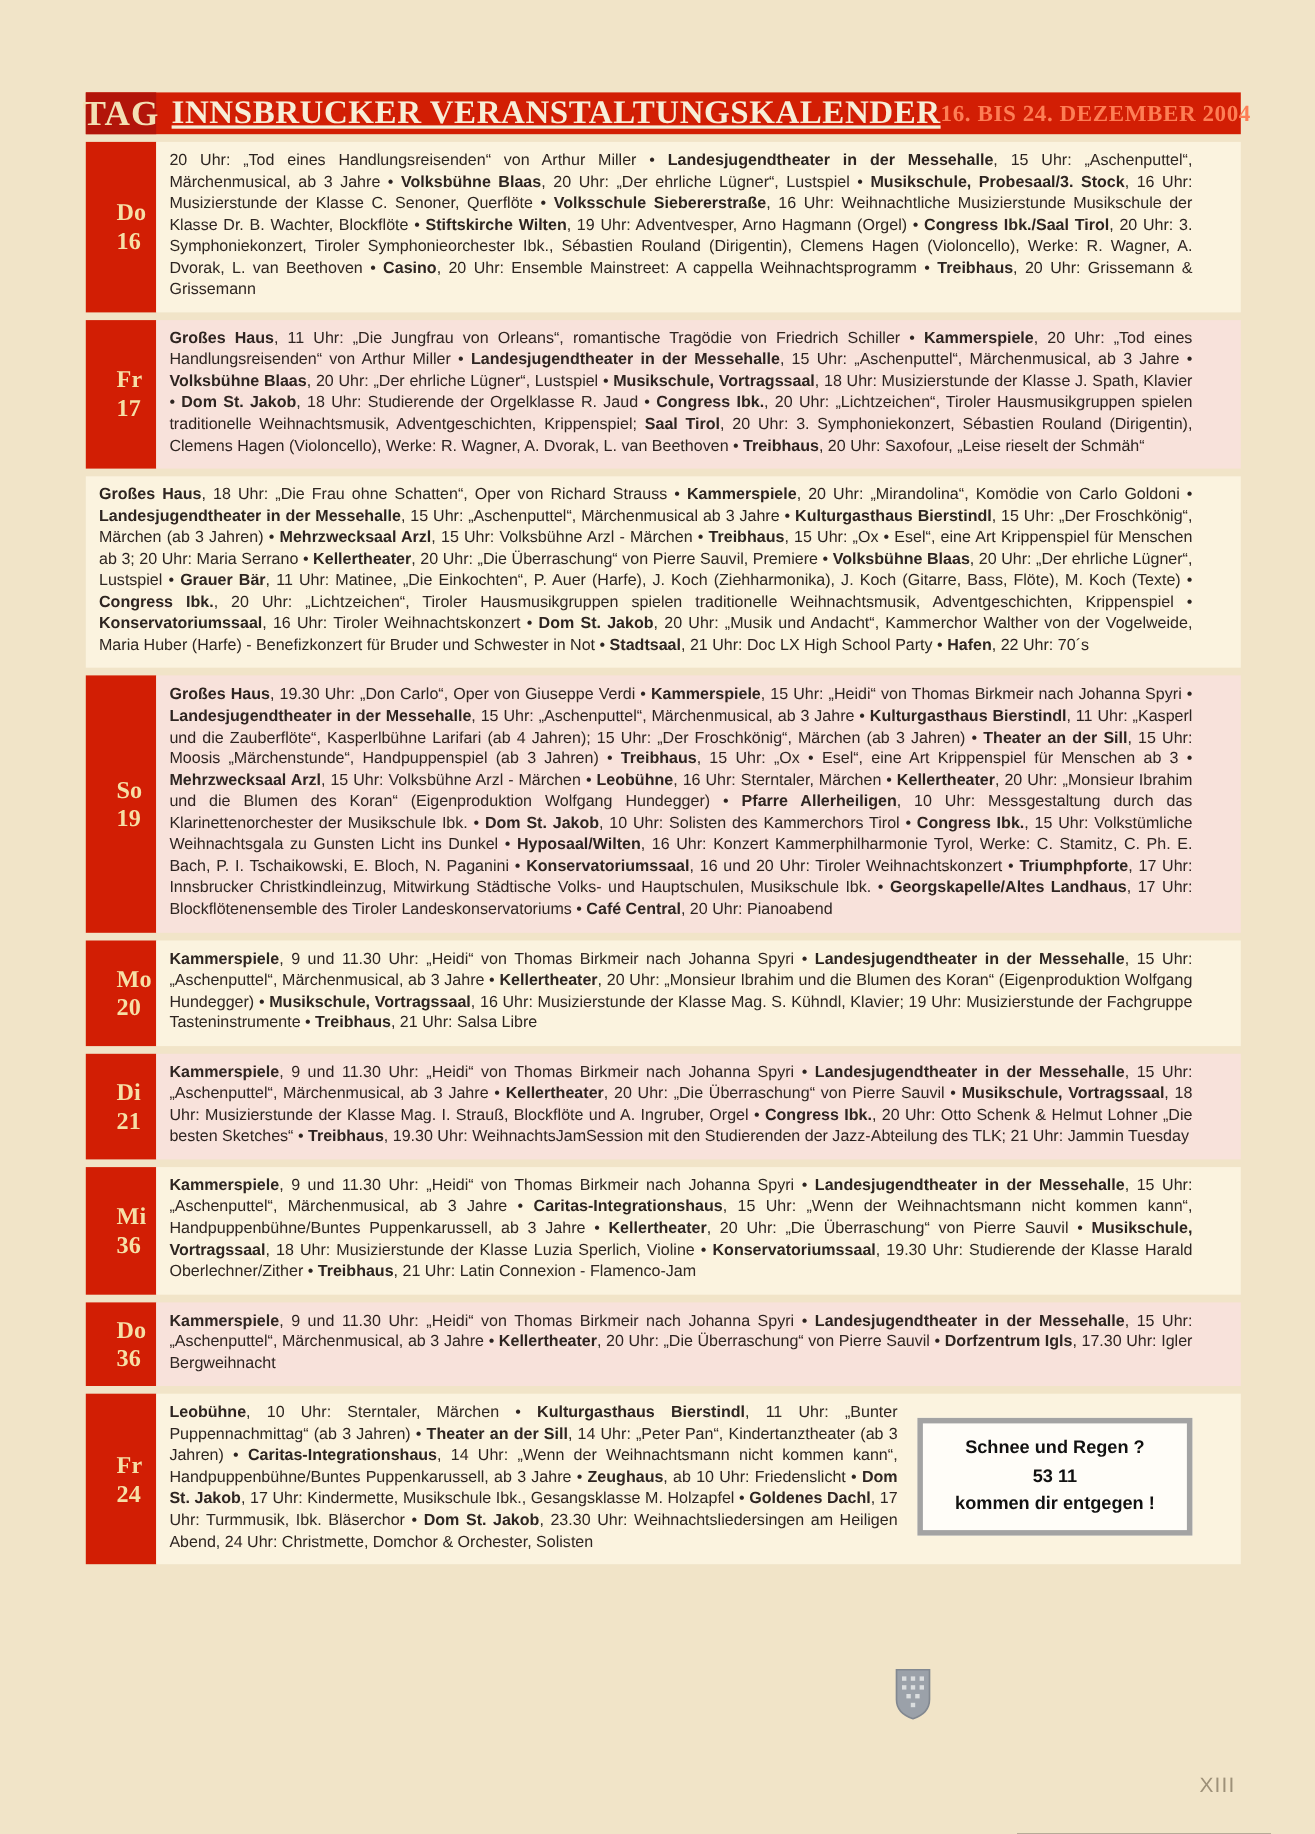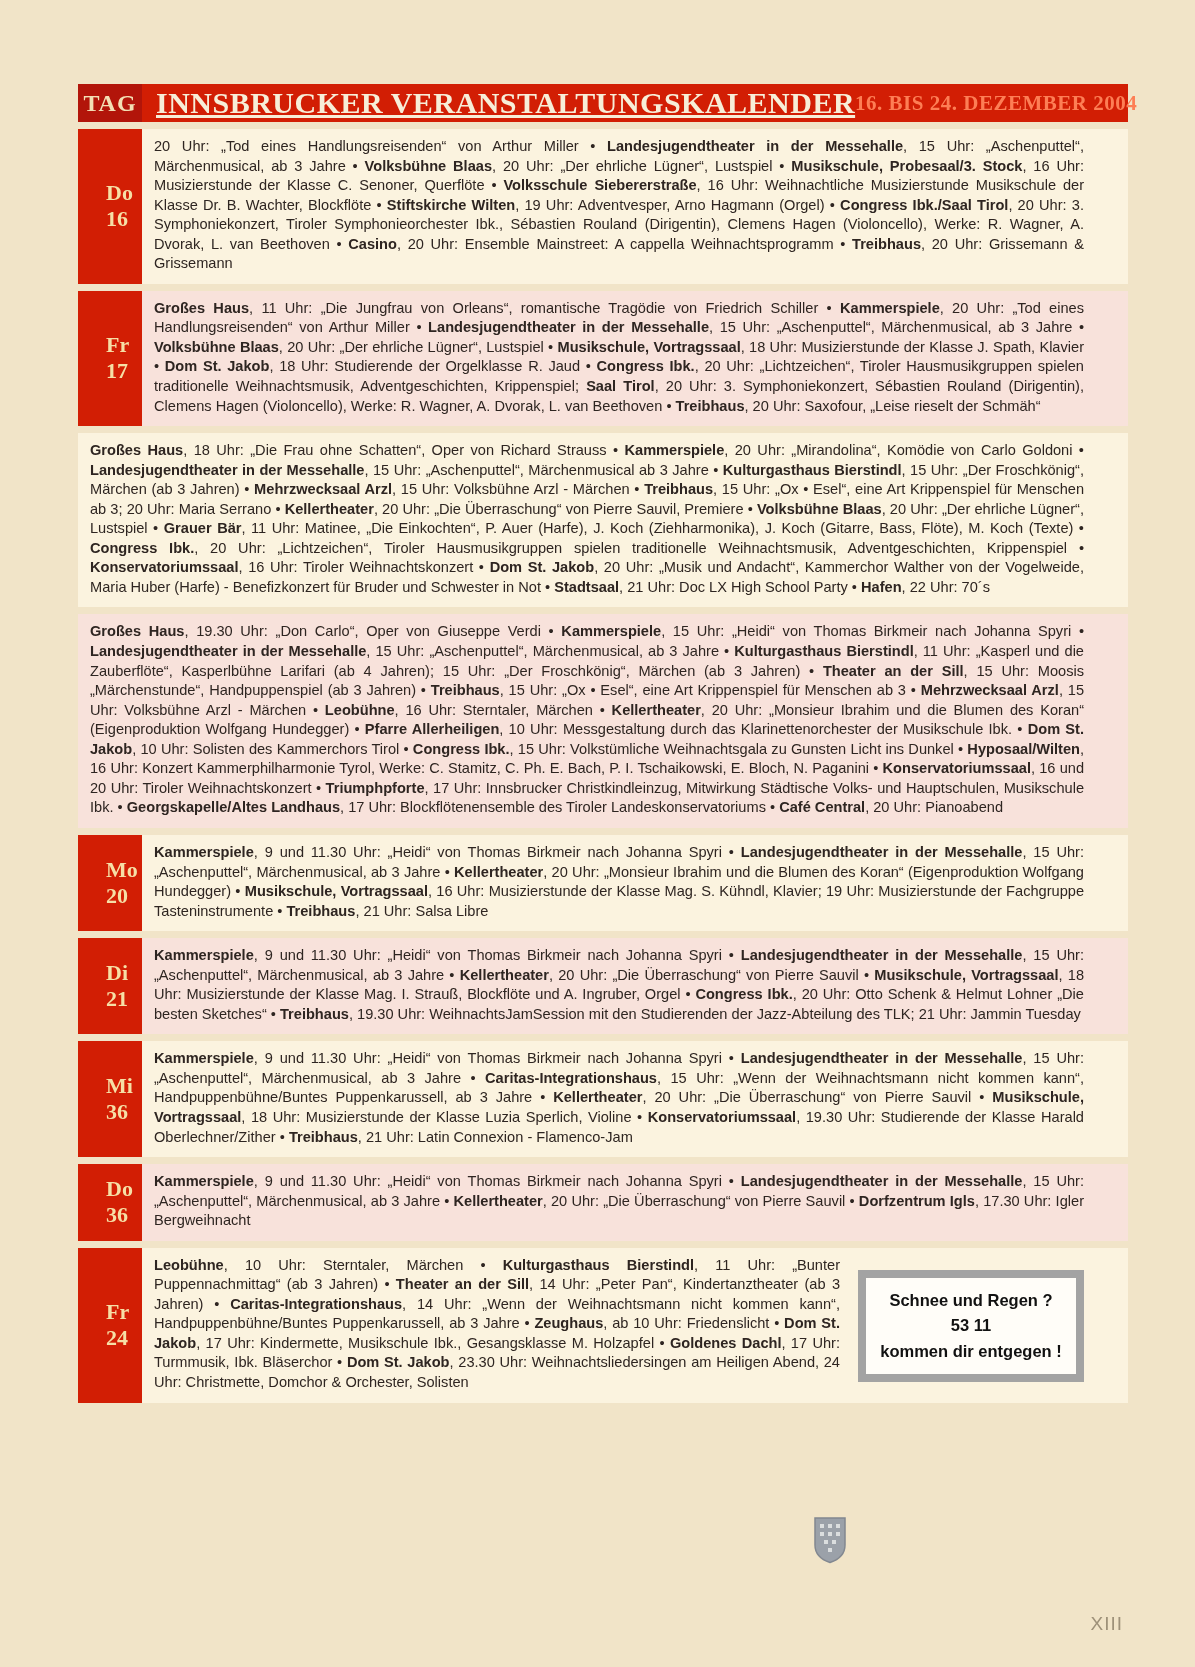--- a/index.html
+++ b/index.html
@@ -8,21 +8,21 @@
     position:relative; width:1195px; height:1667px; margin:0 auto;
     background:var(--page-bg,#f1e4c8); overflow:hidden;
     font-family:"Liberation Sans",sans-serif;
   }
   .sheet { position:absolute; left:78px; top:84px; width:1050px; }
 
   .header-bar { display:flex; align-items:stretch; height:38px; background:var(--red,#d21e04); }
   .tag-cell {
     width:64px; flex:0 0 64px; display:flex; align-items:center; justify-content:center;
     background:var(--red-dark,#b2150a); color:#f3dfb4;
-    font-family:"Liberation Serif",serif; font-weight:bold; font-size:24px; letter-spacing:1px;
+    font-family:"Liberation Serif",serif; font-weight:bold; font-size:32px; letter-spacing:1px;
   }
   .header-title {
     display:flex; align-items:center; margin-left:14px; color:#f7eed8;
     font-family:"Liberation Serif",serif; font-weight:bold; font-size:30px;
     letter-spacing:0.5px; white-space:nowrap;text-decoration:underline;
   }
   .header-date {
     margin-left:auto; display:flex; align-items:center; padding-right:44px;
     color:var(--date-color,#fd7e55); font-family:"Liberation Serif",serif;
     font-weight:bold; font-size:21px; letter-spacing:0.5px; white-space:nowrap;
@@ -37,22 +37,22 @@
   }
   .day-text {
     flex:1; padding:8px 44px 10px 12px; font-size:14.6px; line-height:1.34;
     text-align:justify; color:var(--ink,#2e2521);
   }
   .tone-cream .day-text { background:var(--cream-row,#fbf3df); }
   .tone-pink  .day-text { background:var(--pink-row,#f8e2db); }
   .day-text b { font-weight:bold; }
 
   .snow-box {
-    float:right; width:226px; margin:14px 0 6px 18px;
-    border:8px solid #a3a3a3; background:#fffdf8; padding:10px 6px;
+    float:right; width:250px; margin:14px 0 6px 18px;
+    border:5px solid #a3a3a3; background:#fffdf8; padding:10px 6px;
     text-align:center; font-weight:bold; font-size:16.5px; line-height:1.55; color:#111;
   }
 
   .footer-text {
     position:absolute; left:66px; bottom:30px;
     color:var(--footer-color,#9e9179); font-size:21px; letter-spacing:1px;
   }
   .page-number {
     position:absolute; right:72px; bottom:32px;
     color:var(--footer-color,#9e9179); font-size:19px; letter-spacing:1px;
@@ -78,20 +78,21 @@
           <div class="day-text"><span>20 Uhr: „Tod eines Handlungsreisenden“ von Arthur Miller • </span><b>Landesjugendtheater in der Messehalle</b><span>, 15 Uhr: „Aschenputtel“, Märchenmusical, ab 3 Jahre • </span><b>Volksbühne Blaas</b><span>, 20 Uhr: „Der ehrliche Lügner“, Lustspiel • </span><b>Musikschule, Probesaal/3. Stock</b><span>, 16 Uhr: Musizierstunde der Klasse C. Senoner, Querflöte • </span><b>Volksschule Siebererstraße</b><span>, 16 Uhr: Weihnachtliche Musizierstunde Musikschule der Klasse Dr. B. Wachter, Blockflöte • </span><b>Stiftskirche Wilten</b><span>, 19 Uhr: Adventvesper, Arno Hagmann (Orgel) • </span><b>Congress Ibk./Saal Tirol</b><span>, 20 Uhr: 3. Symphoniekonzert, Tiroler Symphonieorchester Ibk., Sébastien Rouland (Dirigentin), Clemens Hagen (Violoncello), Werke: R. Wagner, A. Dvorak, L. van Beethoven • </span><b>Casino</b><span>, 20 Uhr: Ensemble Mainstreet: A cappella Weihnachtsprogramm • </span><b>Treibhaus</b><span>, 20 Uhr: Grissemann &amp; Grissemann</span></div>
         </div>
         <div class="day-row tone-pink">
           <div class="day-cell">Fr 17</div>
           <div class="day-text"><b>Großes Haus</b><span>, 11 Uhr: „Die Jungfrau von Orleans“, romantische Tragödie von Friedrich Schiller • </span><b>Kammerspiele</b><span>, 20 Uhr: „Tod eines Handlungsreisenden“ von Arthur Miller • </span><b>Landesjugendtheater in der Messehalle</b><span>, 15 Uhr: „Aschenputtel“, Märchenmusical, ab 3 Jahre • </span><b>Volksbühne Blaas</b><span>, 20 Uhr: „Der ehrliche Lügner“, Lustspiel • </span><b>Musikschule, Vortragssaal</b><span>, 18 Uhr: Musizierstunde der Klasse J. Spath, Klavier • </span><b>Dom St. Jakob</b><span>, 18 Uhr: Studierende der Orgelklasse R. Jaud • </span><b>Congress Ibk.</b><span>, 20 Uhr: „Lichtzeichen“, Tiroler Hausmusikgruppen spielen traditionelle Weihnachtsmusik, Adventgeschichten, Krippenspiel; </span><b>Saal Tirol</b><span>, 20 Uhr: 3. Symphoniekonzert, Sébastien Rouland (Dirigentin), Clemens Hagen (Violoncello), Werke: R. Wagner, A. Dvorak, L. van Beethoven • </span><b>Treibhaus</b><span>, 20 Uhr: Saxofour, „Leise rieselt der Schmäh“</span></div>
         </div>
         <div class="day-row tone-cream">
           <div class="day-text"><b>Großes Haus</b><span>, 18 Uhr: „Die Frau ohne Schatten“, Oper von Richard Strauss • </span><b>Kammerspiele</b><span>, 20 Uhr: „Mirandolina“, Komödie von Carlo Goldoni • </span><b>Landesjugendtheater in der Messehalle</b><span>, 15 Uhr: „Aschenputtel“, Märchenmusical ab 3 Jahre • </span><b>Kulturgasthaus Bierstindl</b><span>, 15 Uhr: „Der Froschkönig“, Märchen (ab 3 Jahren) • </span><b>Mehrzwecksaal Arzl</b><span>, 15 Uhr: Volksbühne Arzl - Märchen • </span><b>Treibhaus</b><span>, 15 Uhr: „Ox • Esel“, eine Art Krippenspiel für Menschen ab 3; 20 Uhr: Maria Serrano • </span><b>Kellertheater</b><span>, 20 Uhr: „Die Überraschung“ von Pierre Sauvil, Premiere • </span><b>Volksbühne Blaas</b><span>, 20 Uhr: „Der ehrliche Lügner“, Lustspiel • </span><b>Grauer Bär</b><span>, 11 Uhr: Matinee, „Die Einkochten“, P. Auer (Harfe), J. Koch (Ziehharmonika), J. Koch (Gitarre, Bass, Flöte), M. Koch (Texte) • </span><b>Congress Ibk.</b><span>, 20 Uhr: „Lichtzeichen“, Tiroler Hausmusikgruppen spielen traditionelle Weihnachtsmusik, Adventgeschichten, Krippenspiel • </span><b>Konservatoriumssaal</b><span>, 16 Uhr: Tiroler Weihnachtskonzert • </span><b>Dom St. Jakob</b><span>, 20 Uhr: „Musik und Andacht“, Kammerchor Walther von der Vogelweide, Maria Huber (Harfe) - Benefizkonzert für Bruder und Schwester in Not • </span><b>Stadtsaal</b><span>, 21 Uhr: Doc LX High School Party • </span><b>Hafen</b><span>, 22 Uhr: 70´s</span></div>
         </div>
         <div class="day-row tone-pink">
+          <div class="day-cell">So 19</div>
           <div class="day-text"><b>Großes Haus</b><span>, 19.30 Uhr: „Don Carlo“, Oper von Giuseppe Verdi • </span><b>Kammerspiele</b><span>, 15 Uhr: „Heidi“ von Thomas Birkmeir nach Johanna Spyri • </span><b>Landesjugendtheater in der Messehalle</b><span>, 15 Uhr: „Aschenputtel“, Märchenmusical, ab 3 Jahre • </span><b>Kulturgasthaus Bierstindl</b><span>, 11 Uhr: „Kasperl und die Zauberflöte“, Kasperlbühne Larifari (ab 4 Jahren); 15 Uhr: „Der Froschkönig“, Märchen (ab 3 Jahren) • </span><b>Theater an der Sill</b><span>, 15 Uhr: Moosis „Märchenstunde“, Handpuppenspiel (ab 3 Jahren) • </span><b>Treibhaus</b><span>, 15 Uhr: „Ox • Esel“, eine Art Krippenspiel für Menschen ab 3 • </span><b>Mehrzwecksaal Arzl</b><span>, 15 Uhr: Volksbühne Arzl - Märchen • </span><b>Leobühne</b><span>, 16 Uhr: Sterntaler, Märchen • </span><b>Kellertheater</b><span>, 20 Uhr: „Monsieur Ibrahim und die Blumen des Koran“ (Eigenproduktion Wolfgang Hundegger) • </span><b>Pfarre Allerheiligen</b><span>, 10 Uhr: Messgestaltung durch das Klarinettenorchester der Musikschule Ibk. • </span><b>Dom St. Jakob</b><span>, 10 Uhr: Solisten des Kammerchors Tirol • </span><b>Congress Ibk.</b><span>, 15 Uhr: Volkstümliche Weihnachtsgala zu Gunsten Licht ins Dunkel • </span><b>Hyposaal/Wilten</b><span>, 16 Uhr: Konzert Kammerphilharmonie Tyrol, Werke: C. Stamitz, C. Ph. E. Bach, P. I. Tschaikowski, E. Bloch, N. Paganini • </span><b>Konservatoriumssaal</b><span>, 16 und 20 Uhr: Tiroler Weihnachtskonzert • </span><b>Triumphpforte</b><span>, 17 Uhr: Innsbrucker Christkindleinzug, Mitwirkung Städtische Volks- und Hauptschulen, Musikschule Ibk. • </span><b>Georgskapelle/Altes Landhaus</b><span>, 17 Uhr: Blockflötenensemble des Tiroler Landeskonservatoriums • </span><b>Café Central</b><span>, 20 Uhr: Pianoabend</span></div>
         </div>
         <div class="day-row tone-cream">
           <div class="day-cell">Mo 20</div>
           <div class="day-text"><b>Kammerspiele</b><span>, 9 und 11.30 Uhr: „Heidi“ von Thomas Birkmeir nach Johanna Spyri • </span><b>Landesjugendtheater in der Messehalle</b><span>, 15 Uhr: „Aschenputtel“, Märchenmusical, ab 3 Jahre • </span><b>Kellertheater</b><span>, 20 Uhr: „Monsieur Ibrahim und die Blumen des Koran“ (Eigenproduktion Wolfgang Hundegger) • </span><b>Musikschule, Vortragssaal</b><span>, 16 Uhr: Musizierstunde der Klasse Mag. S. Kühndl, Klavier; 19 Uhr: Musizierstunde der Fachgruppe Tasteninstrumente • </span><b>Treibhaus</b><span>, 21 Uhr: Salsa Libre</span></div>
         </div>
         <div class="day-row tone-pink">
           <div class="day-cell">Di 21</div>
           <div class="day-text"><b>Kammerspiele</b><span>, 9 und 11.30 Uhr: „Heidi“ von Thomas Birkmeir nach Johanna Spyri • </span><b>Landesjugendtheater in der Messehalle</b><span>, 15 Uhr: „Aschenputtel“, Märchenmusical, ab 3 Jahre • </span><b>Kellertheater</b><span>, 20 Uhr: „Die Überraschung“ von Pierre Sauvil • </span><b>Musikschule, Vortragssaal</b><span>, 18 Uhr: Musizierstunde der Klasse Mag. I. Strauß, Blockflöte und A. Ingruber, Orgel • </span><b>Congress Ibk.</b><span>, 20 Uhr: Otto Schenk &amp; Helmut Lohner „Die besten Sketches“ • </span><b>Treibhaus</b><span>, 19.30 Uhr: WeihnachtsJamSession mit den Studierenden der Jazz-Abteilung des TLK; 21 Uhr: Jammin Tuesday</span></div>
         </div>

